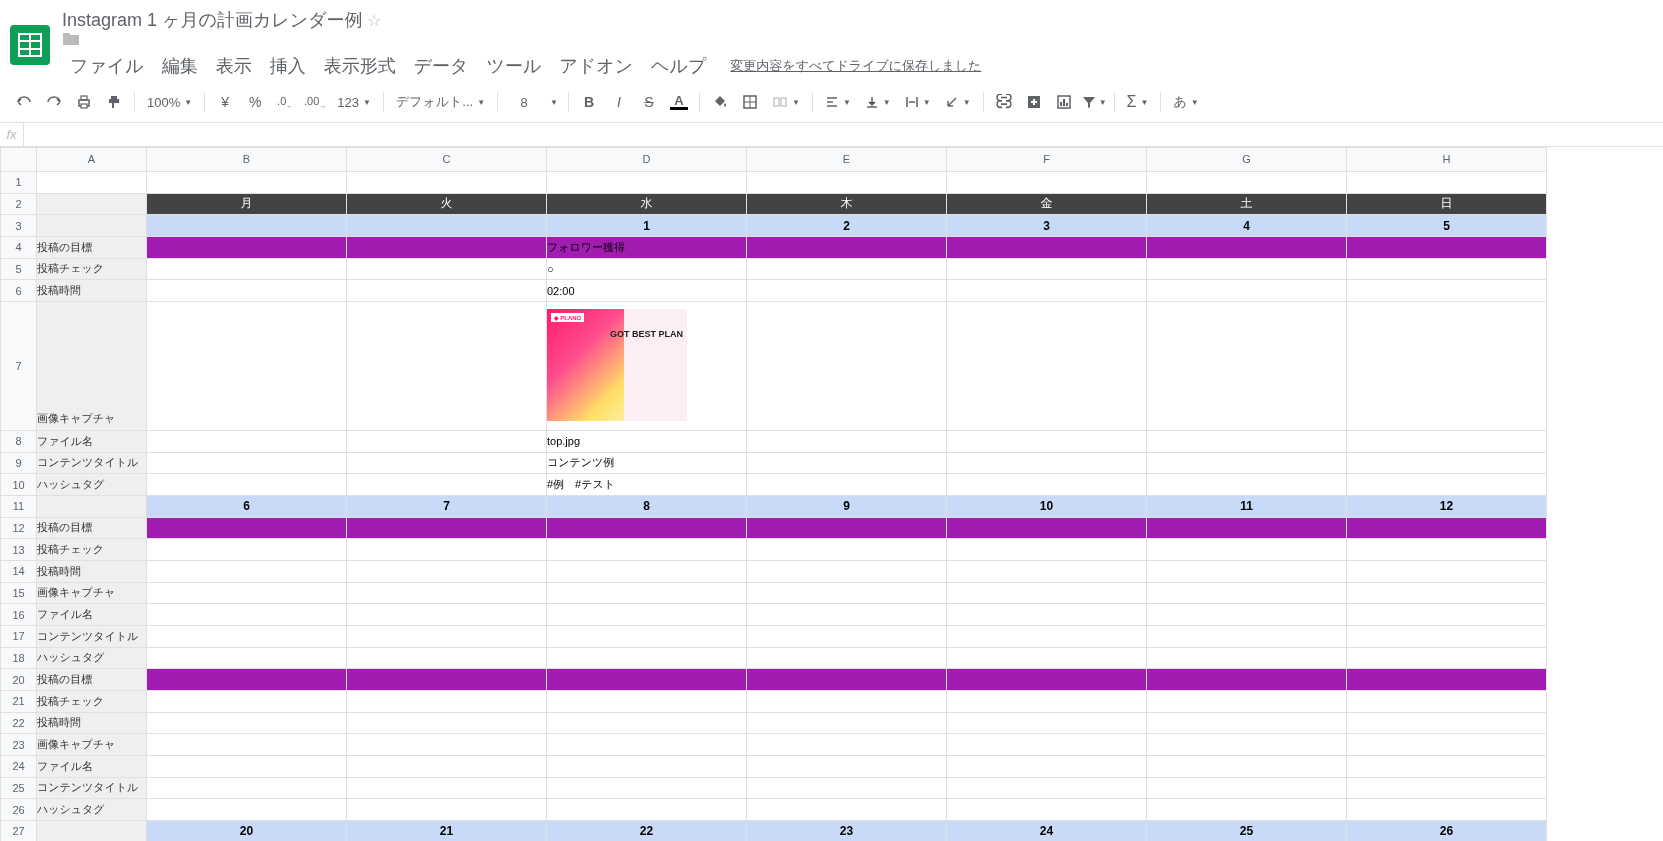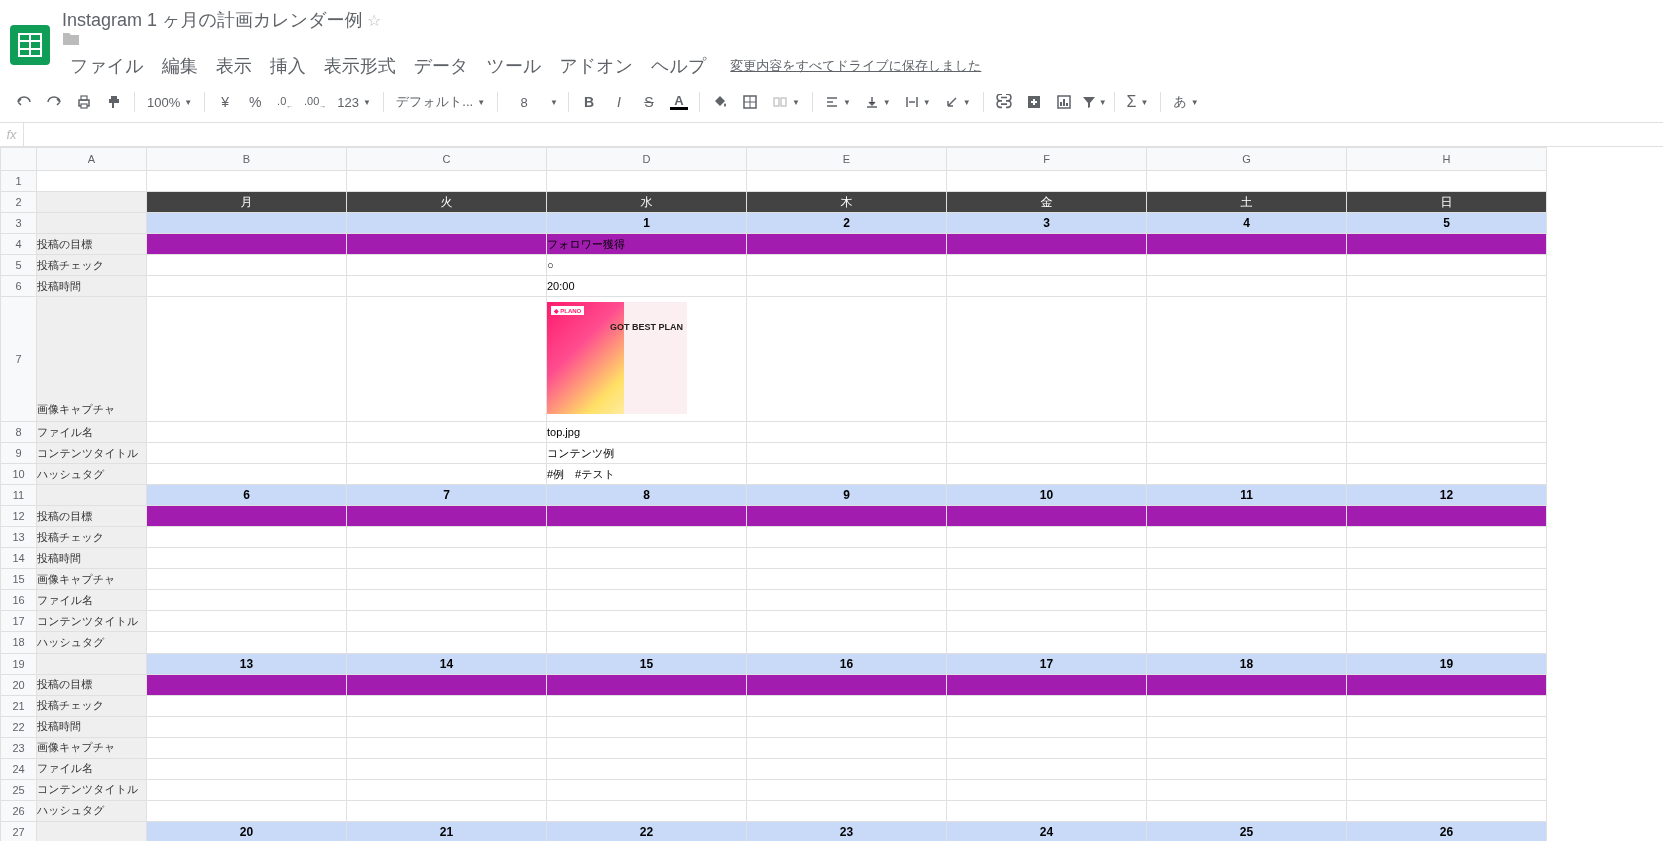--- a/index.html
+++ b/index.html
@@ -331,21 +331,21 @@
     <td class="cell"></td>
           <td class="cell"></td>
           <td class="cell"></td>
           <td class="cell"></td>
   </tr>
   <tr>
           <th class="row-header">6</th>
     <td class="cell label-cell">投稿時間</td>
     <td class="cell"></td>
           <td class="cell"></td>
-    <td class="cell">20:00</td>
+    <td class="cell">02:00</td>
     <td class="cell"></td>
           <td class="cell"></td>
           <td class="cell"></td>
           <td class="cell"></td>
   </tr>
   <tr class="tall-row">
           <th class="row-header">7</th>
     <td class="cell label-cell">画像キャプチャ</td>
     <td class="cell"></td>
           <td class="cell"></td>
@@ -476,31 +476,20 @@
           <td class="cell label-cell">ハッシュタグ</td>
           <td class="cell"></td>
           <td class="cell"></td>
           <td class="cell"></td>
           <td class="cell"></td>
           <td class="cell"></td>
           <td class="cell"></td>
           <td class="cell"></td>
         </tr>
 
-  <tr class="blue-row">
-          <th class="row-header">19</th>
-    <td class="cell label-cell"></td>
-    <td class="cell">13</td>
-    <td class="cell">14</td>
-    <td class="cell">15</td>
-    <td class="cell">16</td>
-    <td class="cell">17</td>
-    <td class="cell">18</td>
-    <td class="cell">19</td>
-  </tr>
   <tr class="green-row">
           <th class="row-header">20</th>
           <td class="cell label-cell">投稿の目標</td>
           <td class="cell"></td>
           <td class="cell"></td>
           <td class="cell"></td>
           <td class="cell"></td>
           <td class="cell"></td>
           <td class="cell"></td>
           <td class="cell"></td>

